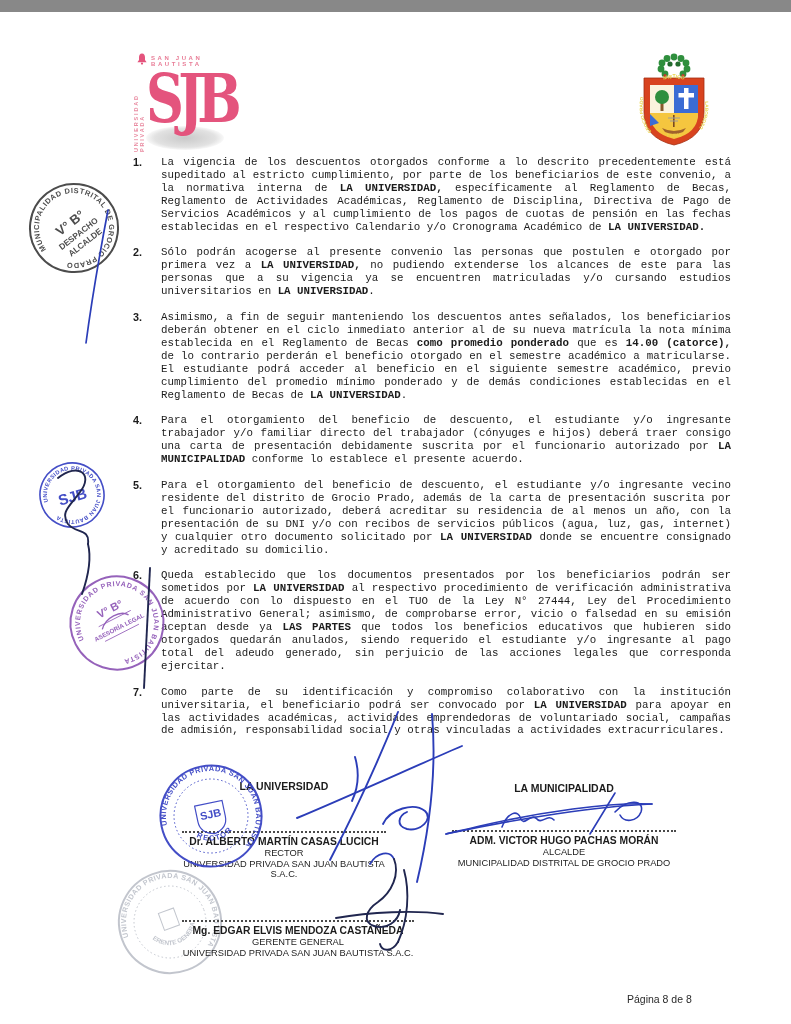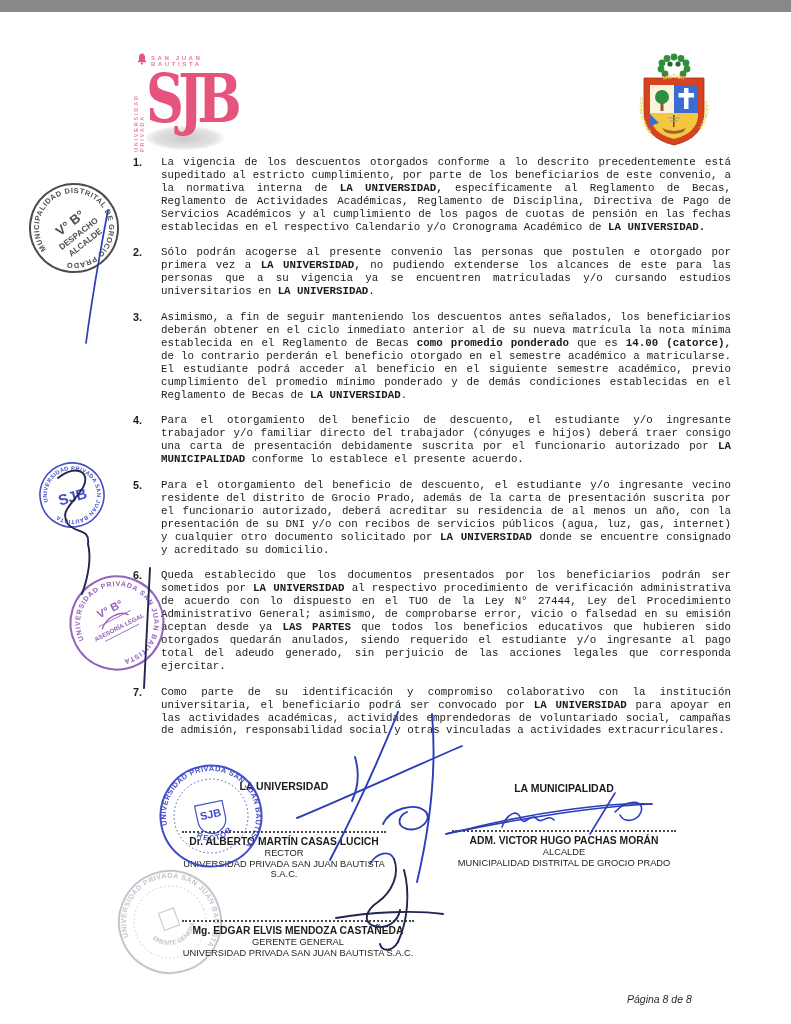--- a/index.html
+++ b/index.html
@@ -28,21 +28,21 @@
   .sig-title{font-weight:bold;font-size:10.5px;}
   .dotline{border-bottom:2px dotted #4a4a4a;height:0;margin:0 4px;}
   .sig-name{font-weight:bold;font-size:10.3px;margin-top:3px;}
   .sig-role{font-size:9.3px;margin-top:1px;}
   .sig-org{font-size:9.3px;margin-top:1px;}
   #sig-uni{left:178px;top:768px;width:212px;}
   #sig-uni .sp{height:39px;}
   #sig-muni{left:448px;top:770px;width:232px;}
   #sig-muni .sp{height:36px;}
   #sig-ger{left:178px;top:908px;width:240px;}
-  .footer{position:absolute;left:627px;top:981px;font-size:10.5px;color:#2a2a2a;z-index:2;font-style:italic;}
+  .footer{position:absolute;left:627px;top:981px;font-size:10.5px;color:#2a2a2a;z-index:2;}
   
   .stamp{position:absolute;z-index:5;}
   .stamp text{font-family:"Liberation Sans",sans-serif;}
   #stamp-alcalde{left:28px;top:170px;transform:rotate(-38deg);opacity:.92;}
   #stamp-univ{left:38px;top:449px;transform:rotate(-16deg);opacity:.95;}
   #stamp-legal{left:68px;top:562px;transform:rotate(-27deg);opacity:.92;}
   #stamp-rector{left:158px;top:751px;transform:rotate(-12deg);opacity:.95;}
   #stamp-gerente{left:116px;top:856px;transform:rotate(-20deg);opacity:.6;z-index:1;}
   .ink{position:absolute;left:0;top:0;z-index:6;pointer-events:none;}
 </style>

